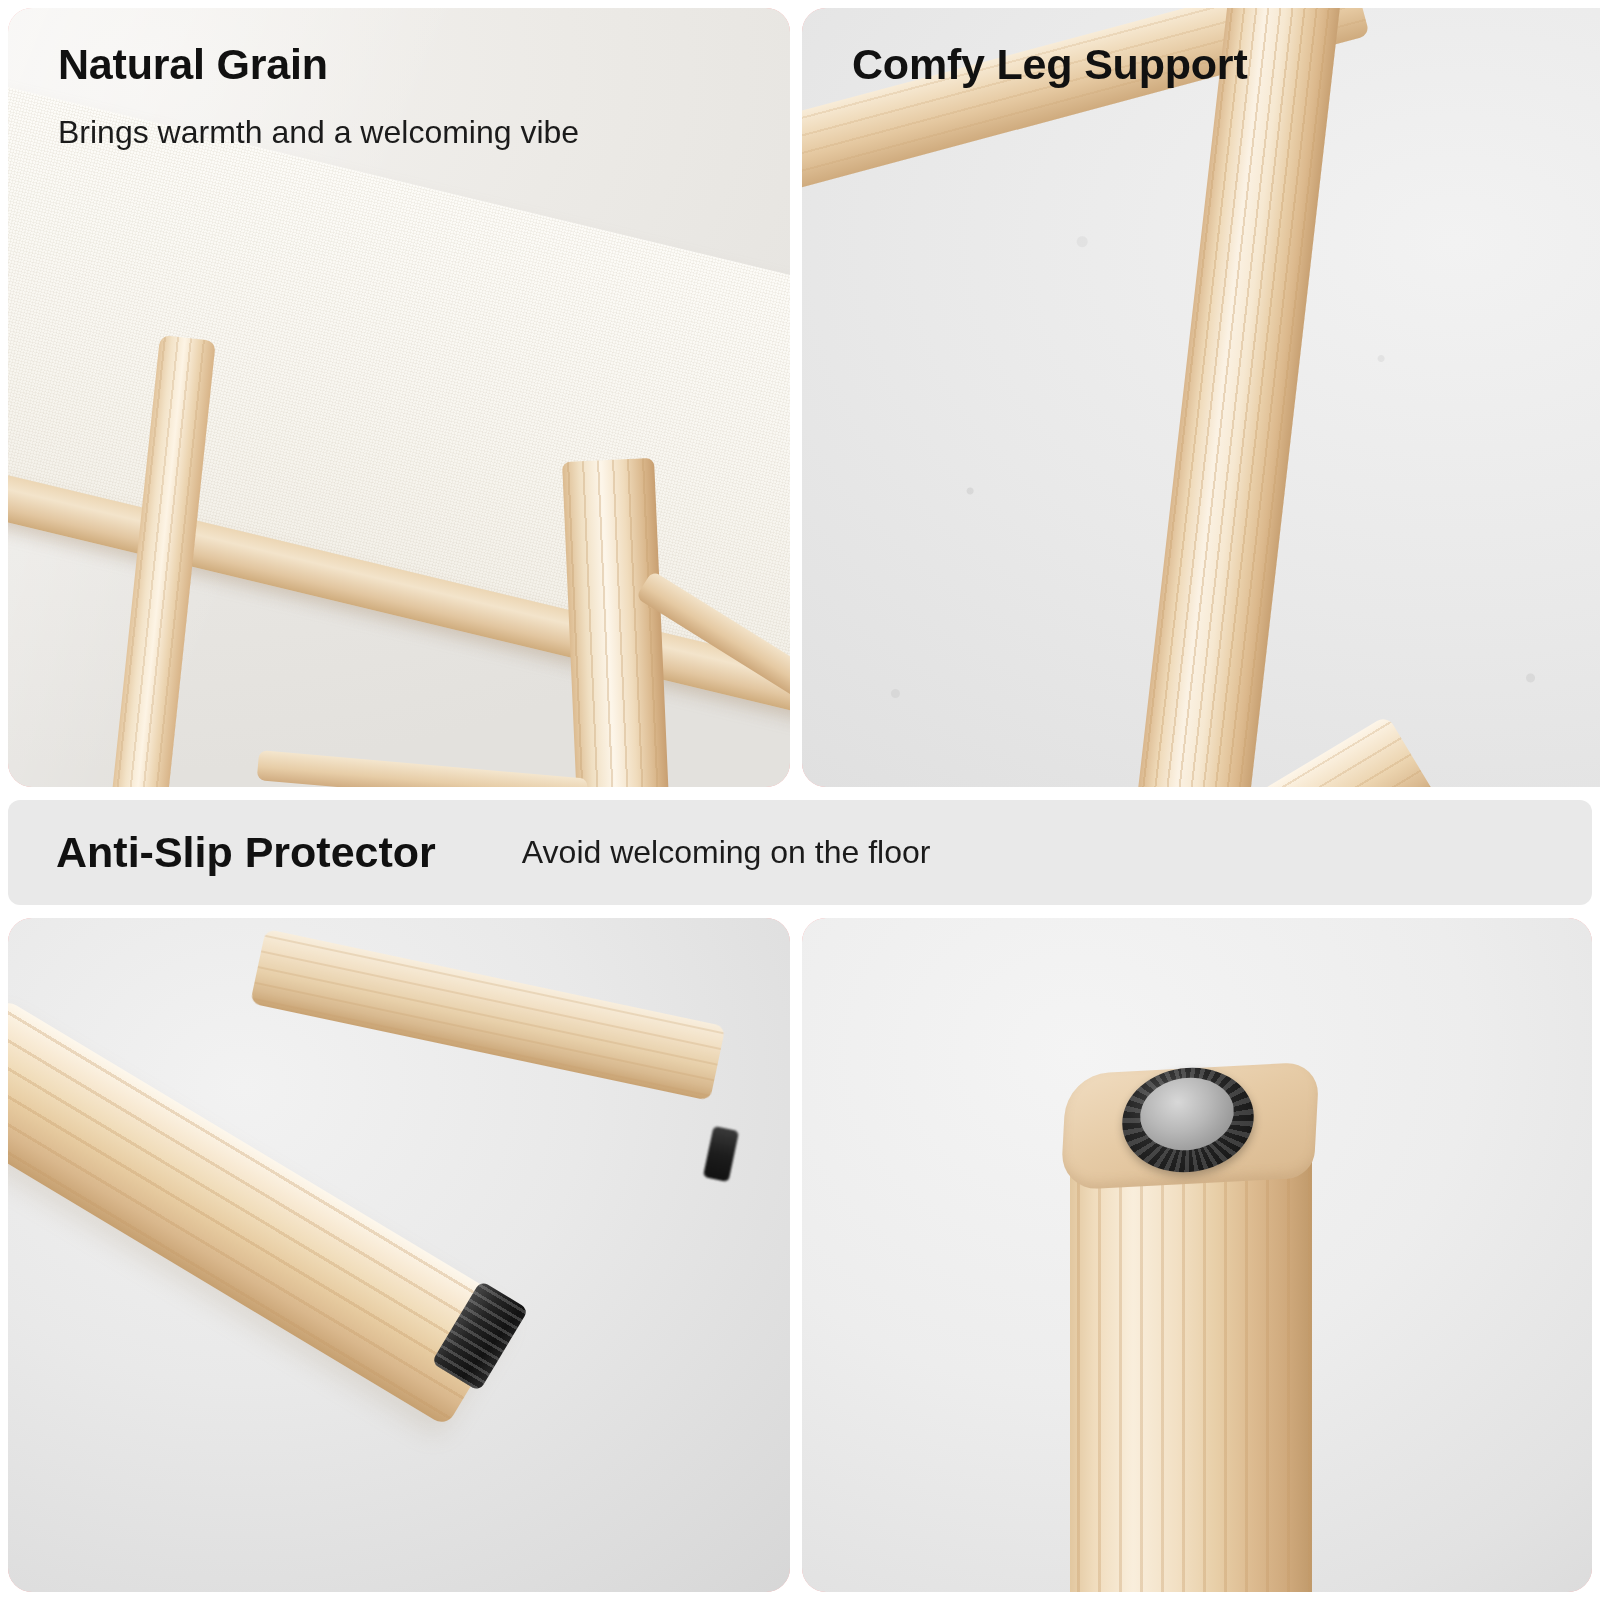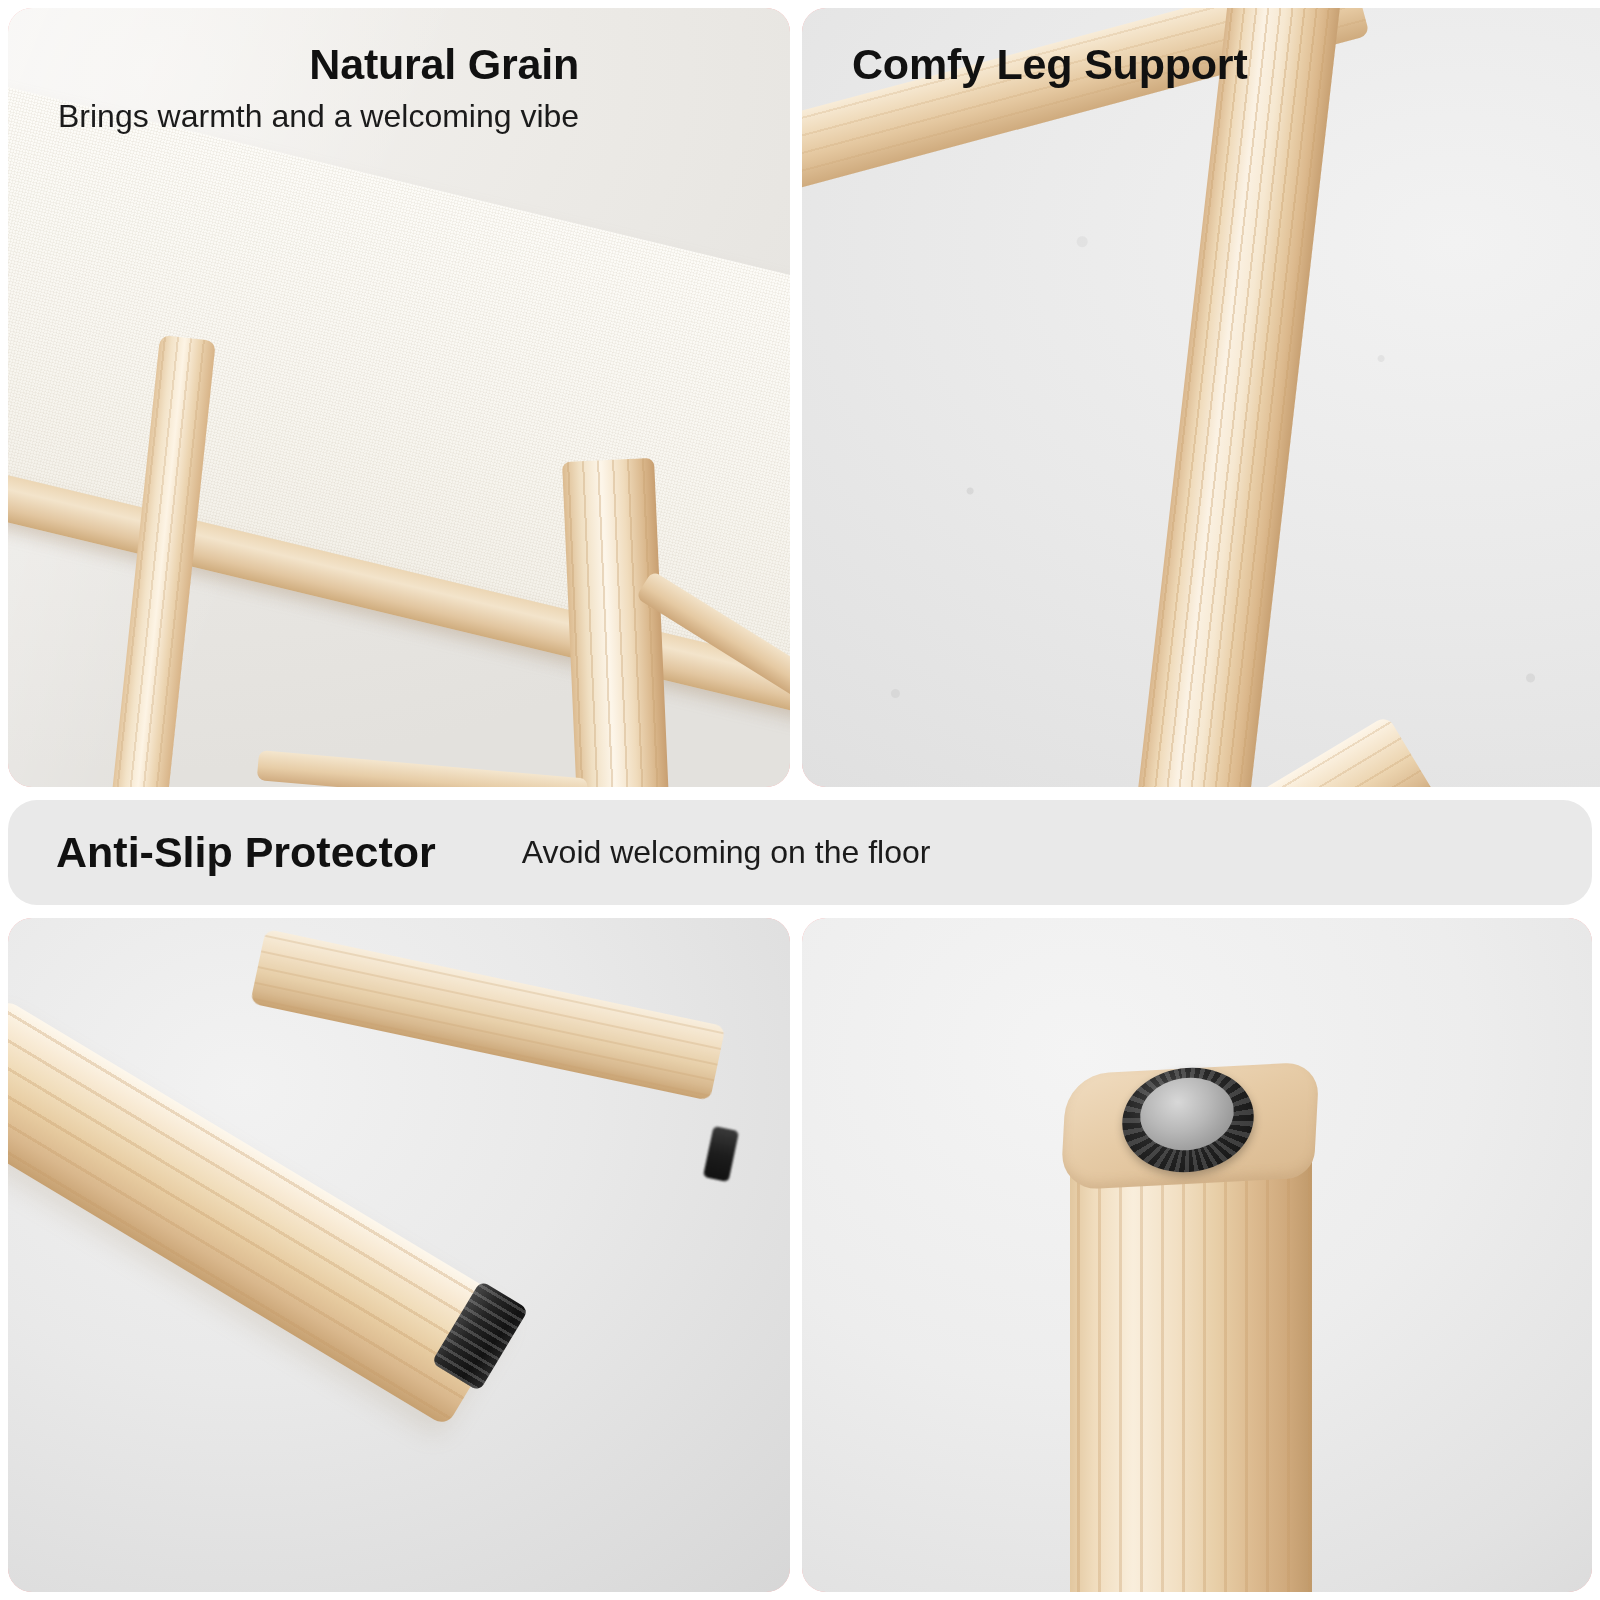--- a/index.html
+++ b/index.html
@@ -19,21 +19,20 @@
     height: 1600px;
     background: #ffffff;
   }
 
   
   .panel {
     position: absolute;
     border-radius: 24px;
     overflow: hidden;
     background: #fca5a5;
-    text-align: right;
   }
   .panel-photo {
     position: absolute;
     inset: 0;
     overflow: hidden;
   }
 
   
   .caption {
     position: absolute;
@@ -48,33 +47,33 @@
     color: #111111;
     line-height: 1.12;
     letter-spacing: -0.2px;
     white-space: nowrap;
   }
   .cap-sub {
     font-size: 32px;
     font-weight: normal;
     color: #1b1b1b;
     line-height: 1.2;
-    margin-top: 9px;
+    margin-top: 25px;
     white-space: nowrap;
   }
 
   
   .banner {
     position: absolute;
     left: 8px;
     top: 800px;
     width: 1584px;
     height: 105px;
     background: #e9e9e9;
-    border-radius: 29px;
+    border-radius: 12px;
   }
   .banner-inner {
     position: absolute;
     left: 48px;
     top: 0;
     height: 105px;
     display: flex;
     align-items: center;
   }
   .banner-title {

